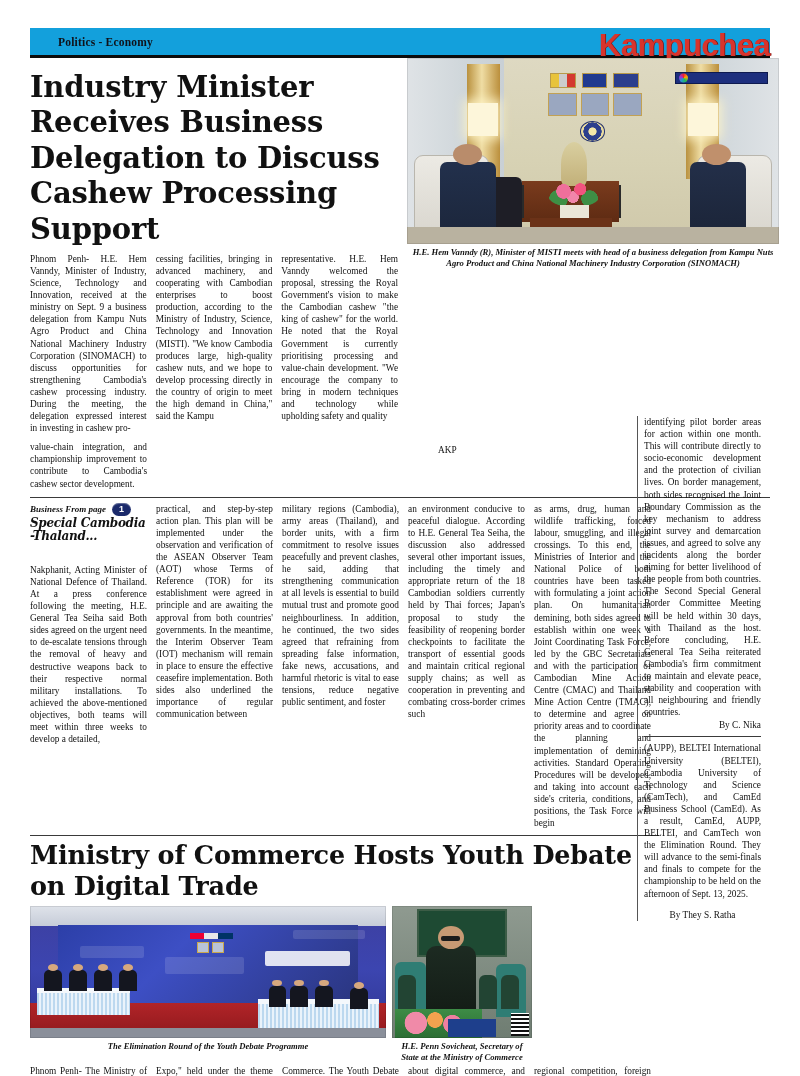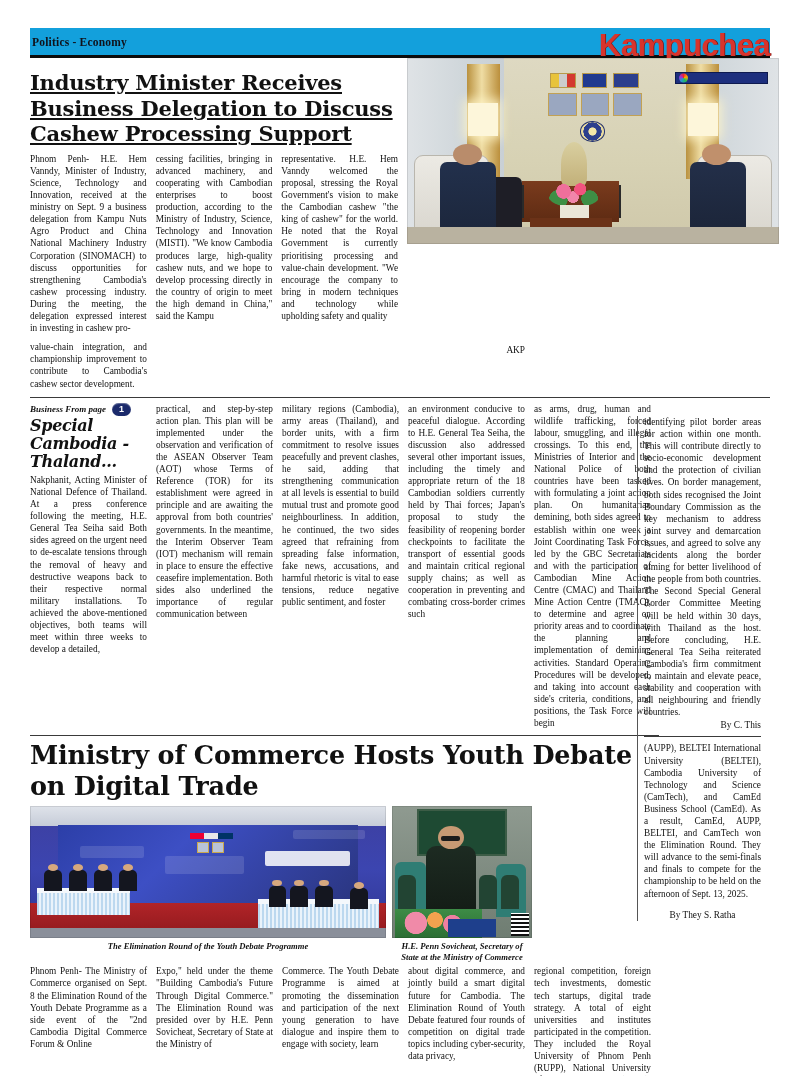--- a/index.html
+++ b/index.html
@@ -17,21 +17,21 @@
   .masthead {
     position:relative;
     margin-top:28px;
     height:30px;
     background:#13a0dc;
     display:flex; align-items:center;
     border-bottom:3px solid #0c0c0c;
   }
   .masthead .section-label {
     font-size:11.5px; font-weight:bold; color:#10121a;
-    padding-left:2px; letter-spacing:.2px;
+    padding-left:28px; letter-spacing:.2px;
     font-family:"Liberation Serif", serif;
   }
   .masthead .brand {
     position:absolute; left:0; right:0; text-align:right;
     font-family:Liberation Sans, sans-serif;
     font-weight:bold; font-size:31px;
     color:#d8342c; letter-spacing:-0.5px;
     text-shadow:0.8px 0 0 #7a1410;
     line-height:1;
     top:2px;
@@ -45,26 +45,25 @@
   }
   .masthead .pageno {
     font-size:25px; font-weight:bold; color:#ffffff; line-height:.85;
     font-family:"DejaVu Serif", serif;
   }
 
   
   .headline-1 {
     font-family:"DejaVu Serif", serif;
     font-weight:bold;
-    font-size:21px;
+    font-size:29px;
     line-height:1.22;
     letter-spacing:-0.2px;
     margin:12px 0 6px 0;
     width:368px;
-    text-decoration:underline;
   }
   .headline-2 {
     font-family:"DejaVu Serif", serif;
     font-weight:bold;
     font-size:25.5px;
     line-height:1.2;
     letter-spacing:-0.2px;
     margin:4px 0 5px 0;
   }
 
@@ -93,43 +92,43 @@
   .caption {
     font-size:8.6px; line-height:11px;
     font-style:italic; font-weight:bold;
     text-align:center;
     margin-top:3px;
     font-family:"Liberation Serif", serif;
   }
 
   .s1-bottom { display:flex; gap:9px; margin-top:7px; }
   .s1-bottom > div { width:117px; }
-  .byline-right { text-align:right; font-size:9.3px; margin-top:3px; padding-left:30px;}
+  .byline-right { text-align:left; font-size:9.3px; margin-top:3px; padding-left:30px;}
 
   hr.rule { border:0; border-top:1.2px solid #3a3a3a; margin:7px 0 0 0; }
 
   
   .cont-wrap { display:flex; gap:9px; margin-top:5px; }
   .cont-col { width:117px; }
   .cont-head-line {
     font-size:9px; font-style:italic; font-weight:bold;
     display:flex; align-items:center; gap:6px;
     margin-bottom:1px;
   }
   .badge {
     display:inline-flex; align-items:center; justify-content:center;
     width:19px; height:13px; border-radius:7px;
     background:#1b2a6b; color:#fff;
     font-size:9px; font-weight:bold; font-style:normal;
     font-family:"Liberation Sans", sans-serif;
     box-shadow:inset 0 1px 1px rgba(255,255,255,.35);
   }
   .cont-title {
-    font-size:16px; font-weight:bold; font-style:italic;
-    line-height:1.13; margin:1px 0 3px 0;
+    font-size:12px; font-weight:bold; font-style:italic;
+    line-height:1.13; margin:1px 0 20px 0;
     font-family:"DejaVu Serif", serif;
     letter-spacing:-0.3px;
   }
 
   
   .side-rail {
     position:absolute;
     left:644px; top:388px; width:117px;
   }
   .vline {
@@ -273,20 +272,21 @@
             <div class="p1-tbl2"></div>
             <div class="p1-chair p1-chairL"></div>
             <div class="p1-chair p1-chairR"></div>
             <div class="p1-manM"></div>
             <div class="p1-manL"></div>
             <div class="p1-manR"></div>
             <div class="p1-floor"></div>
           </div>
           <div class="fade-edge"></div>
         </div>
+        <div class="caption">H.E. Hem Vanndy (R), Minister of MISTI meets with head of a business delegation from Kampu Nuts Agro Product and China National Machinery Industry Corporation (SINOMACH)</div>
       </div>
     </div>
 
     <div class="s1-bottom">
       <div class="col-text">value-chain integration, and championship improvement to contribute to Cambodia's cashew sector development.</div>
       <div class="col-text" style="width:117px;"></div>
       <div class="col-text" style="width:117px;"></div>
       <div class="col-text" style="width:117px;">
         <div class="byline-right">AKP</div>
       </div>
@@ -306,21 +306,21 @@
     </div>
     <div class="cont-col col-text">practical, and step-by-step action plan. This plan will be implemented under the observation and verification of the ASEAN Observer Team (AOT) whose Terms of Reference (TOR) for its establishment were agreed in principle and are awaiting the approval from both countries' governments. In the meantime, the Interim Observer Team (IOT) mechanism will remain in place to ensure the effective ceasefire implementation. Both sides also underlined the importance of regular communication between</div>
     <div class="cont-col col-text">military regions (Cambodia), army areas (Thailand), and border units, with a firm commitment to resolve issues peacefully and prevent clashes, he said, adding that strengthening communication at all levels is essential to build mutual trust and promote good neighbourliness. In addition, he continued, the two sides agreed that refraining from spreading false information, fake news, accusations, and harmful rhetoric is vital to ease tensions, reduce negative public sentiment, and foster</div>
     <div class="cont-col col-text">an environment conducive to peaceful dialogue. According to H.E. General Tea Seiha, the discussion also addressed several other important issues, including the timely and appropriate return of the 18 Cambodian soldiers currently held by Thai forces; Japan's proposal to study the feasibility of reopening border checkpoints to facilitate the transport of essential goods and maintain critical regional supply chains; as well as cooperation in preventing and combating cross-border crimes such</div>
     <div class="cont-col col-text">as arms, drug, human and wildlife trafficking, forced labour, smuggling, and illegal crossings. To this end, the Ministries of Interior and the National Police of both countries have been tasked with formulating a joint action plan. On humanitarian demining, both sides agreed to establish within one week a Joint Coordinating Task Force, led by the GBC Secretariats and with the participation of Cambodian Mine Action Centre (CMAC) and Thailand Mine Action Centre (TMAC), to determine and agree on priority areas and to coordinate the planning and implementation of demining activities. Standard Operating Procedures will be developed, and taking into account each side's criteria, conditions, and positions, the Task Force will begin</div>
   </div>
 
   <div class="side-rail">
     <div class="vline"></div>
     <div class="col-text">identifying pilot border areas for action within one month. This will contribute directly to socio-economic development and the protection of civilian lives. On border management, both sides recognised the Joint Boundary Commission as the key mechanism to address joint survey and demarcation issues, and agreed to solve any incidents along the border aiming for better livelihood of the people from both countries. The Second Special General Border Committee Meeting will be held within 30 days, with Thailand as the host. Before concluding, H.E. General Tea Seiha reiterated Cambodia's firm commitment to maintain and elevate peace, stability and cooperation with all neighbouring and friendly countries.</div>
-    <div class="col-text" style="text-align:right;margin-top:1px;">By C. This</div>
+    <div class="col-text" style="text-align:right;margin-top:1px;">By C. Nika</div>
     <hr class="rule" style="margin:5px 0 5px 0;">
     <div class="col-text">(AUPP), BELTEI International University (BELTEI), Cambodia University of Technology and Science (CamTech), and CamEd Business School (CamEd). As a result, CamEd, AUPP, BELTEI, and CamTech won the Elimination Round. They will advance to the semi-finals and finals to compete for the championship to be held on the afternoon of Sept. 13, 2025.</div>
     <div class="col-text" style="text-align:center;margin-top:9px;">By They S. Ratha</div>
   </div>
 
   <div class="story2" style="width:629px;">
     <hr class="rule" style="margin:6px 0 2px 0;">
     <div class="headline-2">Ministry of Commerce Hosts Youth Debate on Digital Trade</div>
 
     <div class="s2-photos">

